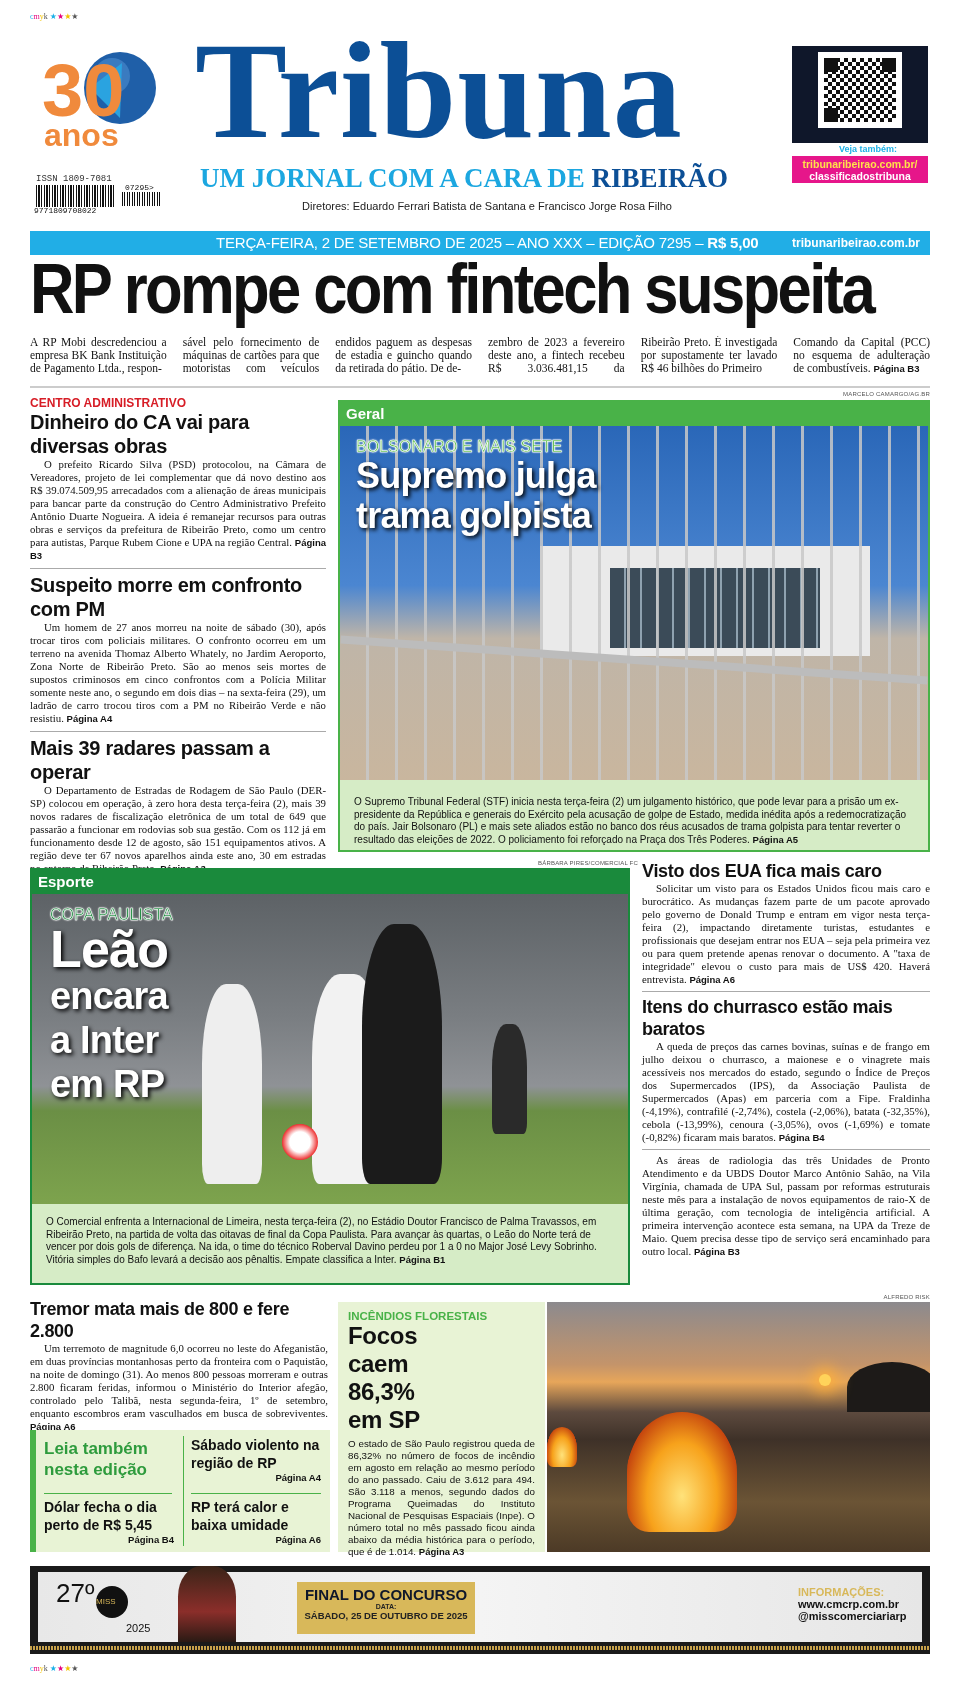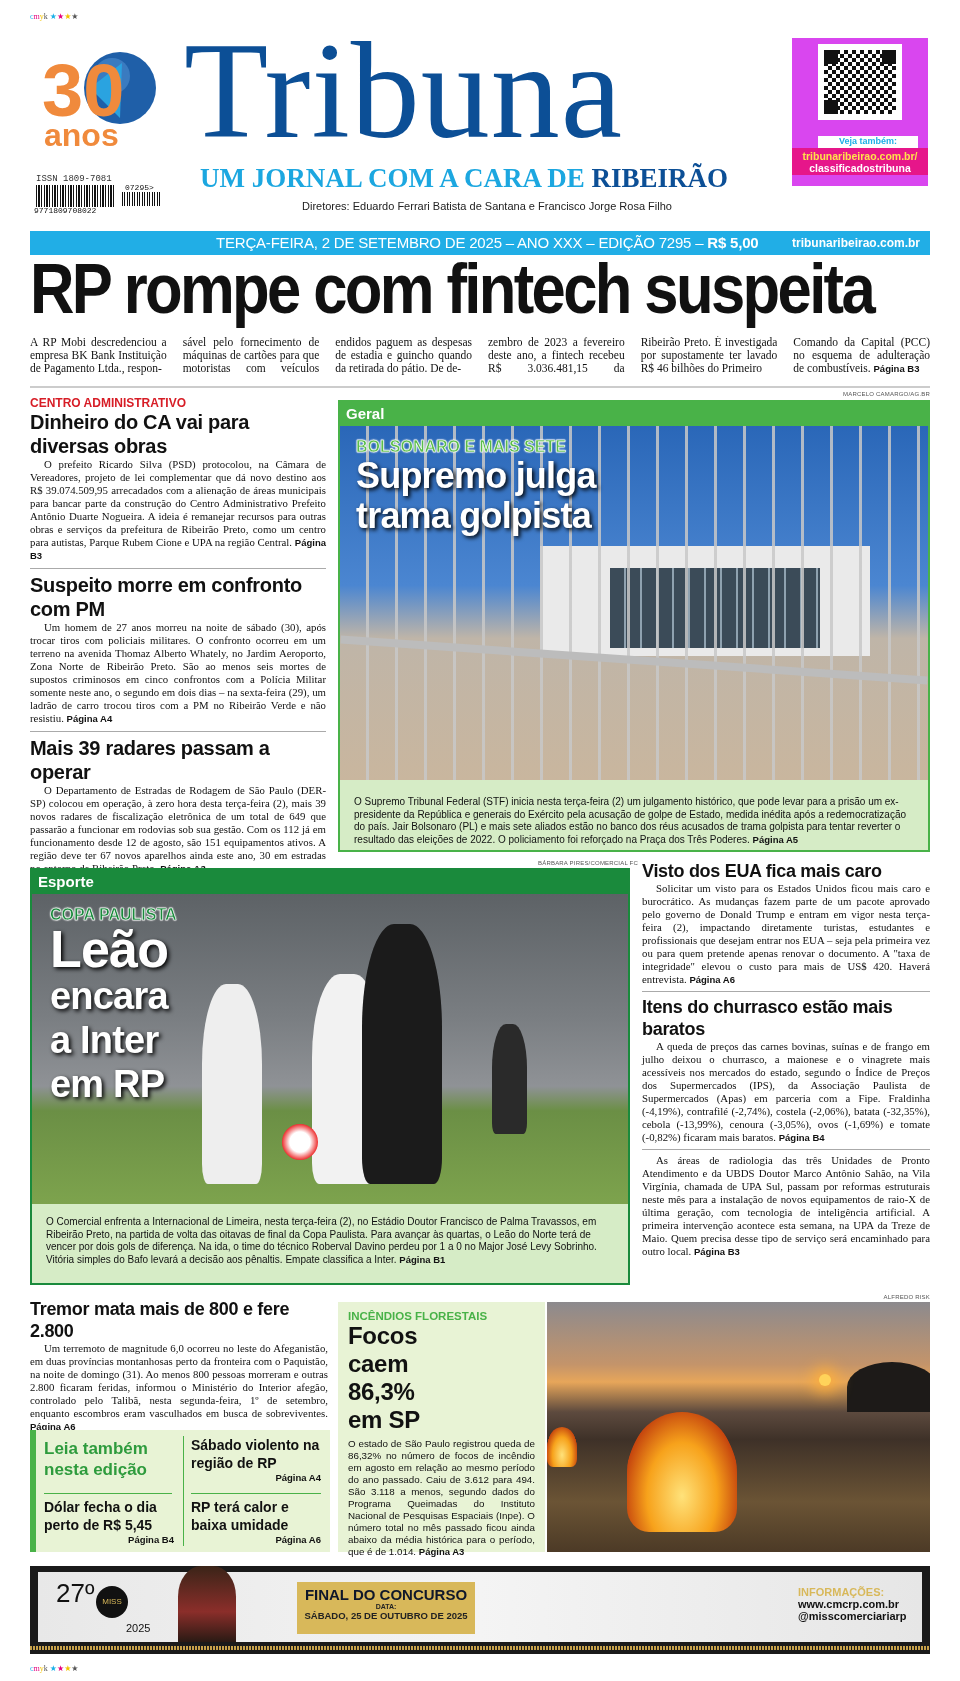--- a/index.html
+++ b/index.html
@@ -3,30 +3,30 @@
 <meta charset="utf-8">
 <style>
 *{box-sizing:border-box;margin:0;padding:0}
 body{width:960px;height:1681px;background:#fff;position:relative;overflow:hidden;font-family:"Liberation Sans",sans-serif;color:#111}
 .abs{position:absolute}
 .cond{font-family:"Liberation Sans Narrow","Liberation Sans",sans-serif}
 .crop{font-size:8px;color:#555;font-family:"Liberation Serif",serif}
 .crop .c{color:#1ab0e8}.crop .m{color:#e6007e}.crop .y{color:#f2c200}
 
 .logo30{left:42px;top:48px;width:120px;height:100px}
-.title{left:184px;top:22px;font-family:"Liberation Serif",serif;font-weight:normal;font-size:138px;color:#0c4f96;letter-spacing:1px;line-height:1}
+.title{left:195px;top:22px;font-family:"Liberation Serif",serif;font-weight:bold;font-size:138px;color:#0c4f96;letter-spacing:1px;line-height:1}
 .slogan{left:200px;top:163px;font-family:"Liberation Serif",serif;font-weight:bold;font-size:27px;color:#1ca7e0;white-space:nowrap}
 .slogan .dark{color:#0c4f96}
 .directors{left:302px;top:200px;font-size:11px;color:#222}
 .issn{left:36px;top:174px;font-family:"Liberation Mono",monospace;font-size:9px;color:#333}
 .barcode{left:36px;top:185px;width:80px;height:22px;background:repeating-linear-gradient(90deg,#111 0 1px,#fff 1px 2px,#111 2px 4px,#fff 4px 5px,#111 5px 6px,#fff 6px 8px)}
 .barcode2{left:122px;top:192px;width:38px;height:14px;background:repeating-linear-gradient(90deg,#111 0 1px,#fff 1px 2px,#111 2px 3px,#fff 3px 5px)}
 .bcnum{left:34px;top:206px;font-family:"Liberation Mono",monospace;font-size:8px}
 .bcnum2{left:125px;top:183px;font-family:"Liberation Mono",monospace;font-size:8px}
-.qrbox{left:792px;top:38px;width:136px;height:148px;background:#d946ef}
+.qrbox{left:792px;top:46px;width:136px;height:97px;background:#0f172a}
 .qr{position:absolute;left:26px;top:6px;width:84px;height:76px;background:#fff;padding:6px}
 .qr .code{width:100%;height:100%;background:
  linear-gradient(#111,#111) 0 0/14px 14px no-repeat,
  linear-gradient(#111,#111) 100% 0/14px 14px no-repeat,
  linear-gradient(#111,#111) 0 100%/14px 14px no-repeat,
  repeating-conic-gradient(#111 0 25%,#fff 0 50%) 0 0/8px 8px}
 .qr-veja{position:absolute;left:26px;top:98px;width:100px;height:12px;background:#fff;color:#1db0e6;font-size:9px;font-weight:bold;text-align:center}
 .qr-url{position:absolute;left:0;top:110px;width:136px;height:27px;background:#e6168a;color:#ffe24a;font-size:10.5px;font-weight:bold;text-align:center;line-height:12px;padding-top:2px}
 .qr-url span{display:block}
 .qr-url .l2{color:#fff}
@@ -46,21 +46,21 @@
 .body .pg,.pg{font-family:"Liberation Sans",sans-serif;font-weight:bold;font-size:9.5px}
 .thinrule{height:1px;background:#aaa}
 
 .geral{left:338px;top:400px;width:592px;height:452px;border:2px solid #49b248;background:#d6ecc6}
 .geral .hdr{height:24px;background:#49b248;color:#fff;font-weight:bold;font-size:15px;padding:3px 6px}
 .photo-stf{position:absolute;left:0;top:24px;width:588px;height:354px;background:linear-gradient(180deg,#2a67b8 0%,#4b86d1 45%,#bfb5a8 60%,#c9b69e 100%);overflow:hidden}
 .bldg{position:absolute;left:200px;top:120px;width:330px;height:110px;background:#eaeaea}
 .bldg .glass{position:absolute;left:70px;top:22px;width:210px;height:80px;background:repeating-linear-gradient(90deg,#3b4b58 0 14px,#8fa2b0 14px 16px)}
 .fence{position:absolute;inset:0;background:repeating-linear-gradient(90deg,transparent 0 26px,rgba(200,200,200,.85) 26px 29px)}
 .fence2{position:absolute;left:0;top:230px;width:100%;height:8px;background:#bcbcbc;transform:rotate(4deg)}
-.kicker-green{display:inline-block;color:#5bbd4a;font-weight:bold;font-size:16px;-webkit-text-stroke:.5px #fff;text-shadow:0 0 2px #fff,0 0 2px #fff}
+.kicker-green{display:inline-block;color:#5bbd4a;font-weight:normal;font-size:16px;-webkit-text-stroke:.5px #fff;text-shadow:0 0 2px #fff,0 0 2px #fff}
 .overlay-title{color:#fff;font-weight:bold;font-size:36px;line-height:40px;text-shadow:2px 2px 4px #000;letter-spacing:-.8px}
 .caption{font-size:10px;line-height:12.5px;color:#111}
 
 .esporte{left:30px;top:868px;width:600px;height:417px;border:2px solid #1a8a3c;background:#d6ecc6}
 .esporte .hdr{height:24px;background:#1a8a3c;color:#fff;font-weight:bold;font-size:15px;padding:3px 6px}
 .photo-foot{position:absolute;left:0;top:24px;width:596px;height:310px;background:linear-gradient(180deg,#5d6266 0%,#7a7e82 40%,#8f9296 62%,#6b8f45 70%,#7da34d 100%);overflow:hidden}
 .player{position:absolute;border-radius:40% 40% 10% 10%}
 
 .inc{left:338px;top:1302px;width:207px;height:250px;background:#e8f3d5}
 .inc-photo{left:547px;top:1302px;width:383px;height:250px;background:linear-gradient(180deg,#8c8a8e 0%,#c4946a 25%,#e7a65a 32%,#5d4a3e 44%,#3e3128 55%,#6b5435 80%,#4c3a26 100%);overflow:hidden}
@@ -242,21 +242,21 @@
 <div class="abs inc-photo">
  <div class="abs" style="left:300px;top:60px;width:90px;height:50px;background:#1d1a18;border-radius:50% 50% 0 0"></div>
  <div class="abs" style="left:272px;top:72px;width:12px;height:12px;border-radius:50%;background:#ffd35a;box-shadow:0 0 16px 6px #ffb03a"></div>
  <div class="flame" style="left:80px;top:110px;width:110px;height:120px"></div>
  <div class="flame" style="left:0;top:125px;width:30px;height:40px"></div>
 </div>
 
 <div class="abs ad">
  <div class="ad-inner">
   <div class="abs" style="left:18px;top:6px;font-size:26px;font-family:'Liberation Sans',sans-serif;font-weight:300">27º</div>
-  <div class="abs" style="left:58px;top:14px;width:32px;height:32px;border-radius:50%;background:#111;color:#d8b85a;font-size:8px;text-align:center;line-height:32px">MISS</div>
+  <div class="abs" style="left:58px;top:14px;width:32px;height:32px;border-radius:50%;background:#111;color:#d8b85a;font-size:8px;line-height:32px">MISS</div>
   <div class="abs" style="left:88px;top:50px;font-size:11px">2025</div>
   <div class="abs" style="left:140px;top:-6px;width:58px;height:76px;background:linear-gradient(180deg,#3a2418,#8b2e2a 60%,#2a1a14);border-radius:40% 40% 0 0"></div>
   <div class="final">
    <div class="f1">FINAL DO CONCURSO</div>
    <div class="f2">DATA:</div>
    <div class="f3">SÁBADO, 25 DE OUTUBRO DE 2025</div>
   </div>
   <div class="info">
    <div style="color:#d8b85a;font-weight:bold;font-size:11px">INFORMAÇÕES:</div>
    <div style="font-weight:bold;font-size:11px">www.cmcrp.com.br</div>

